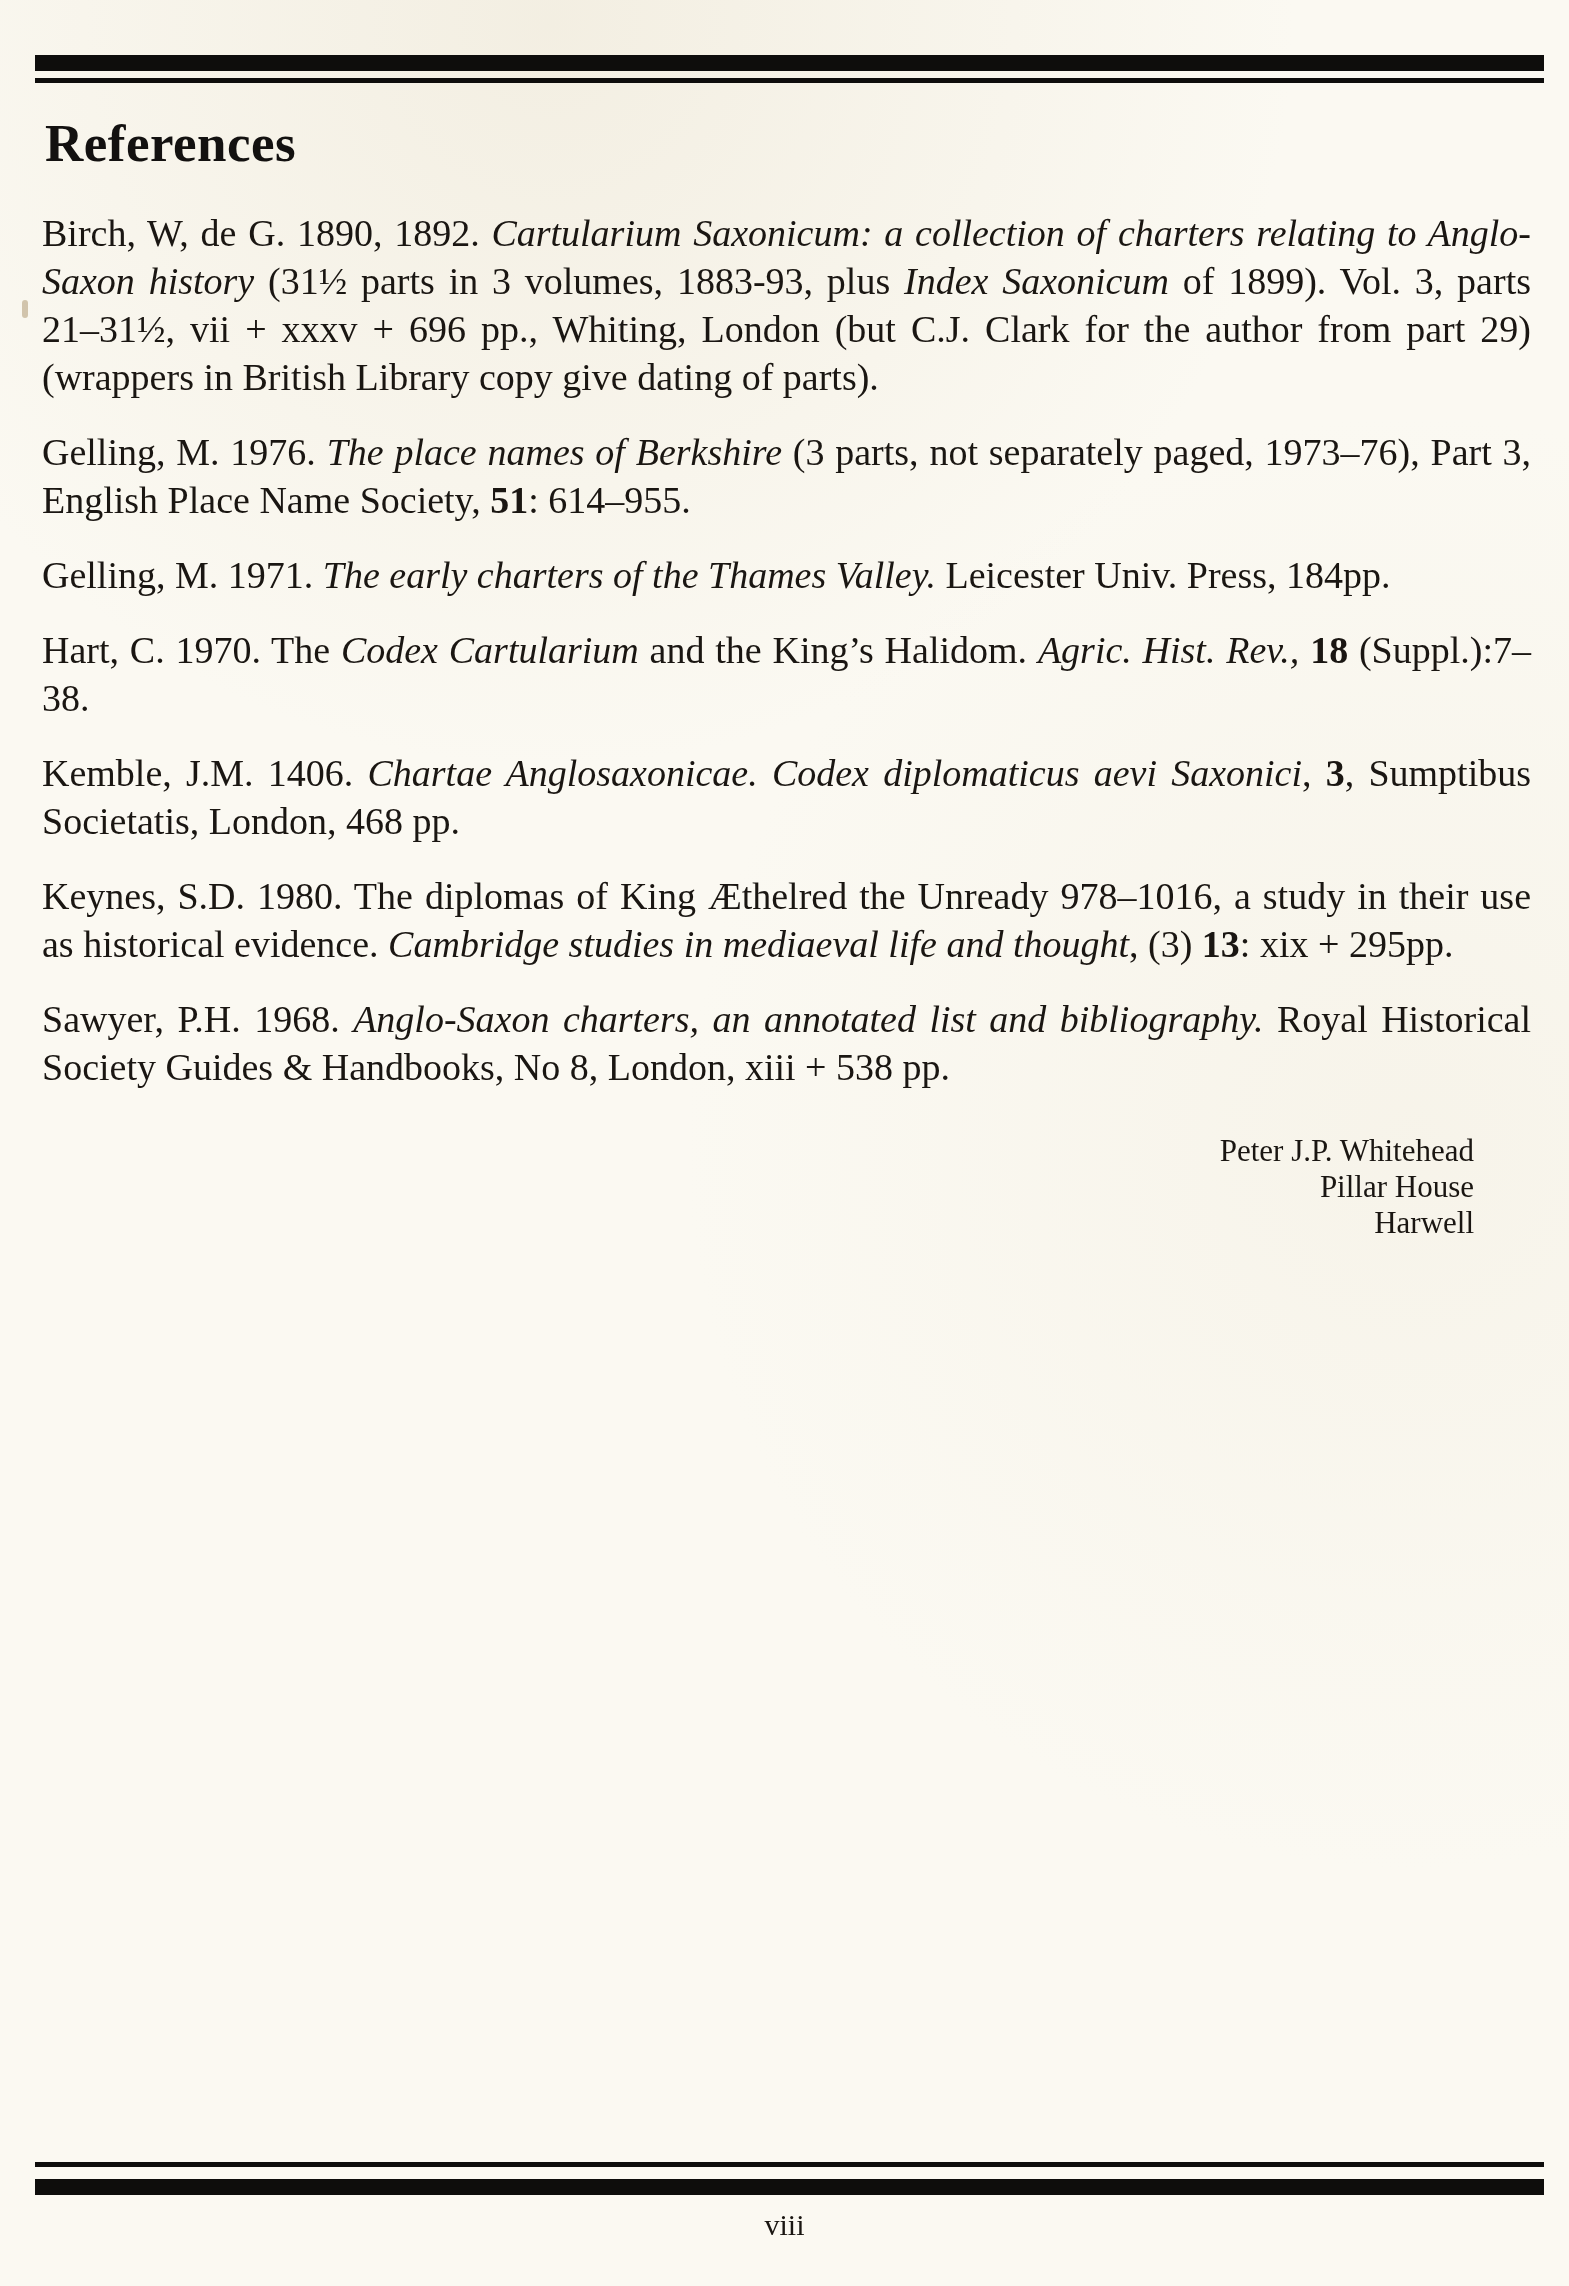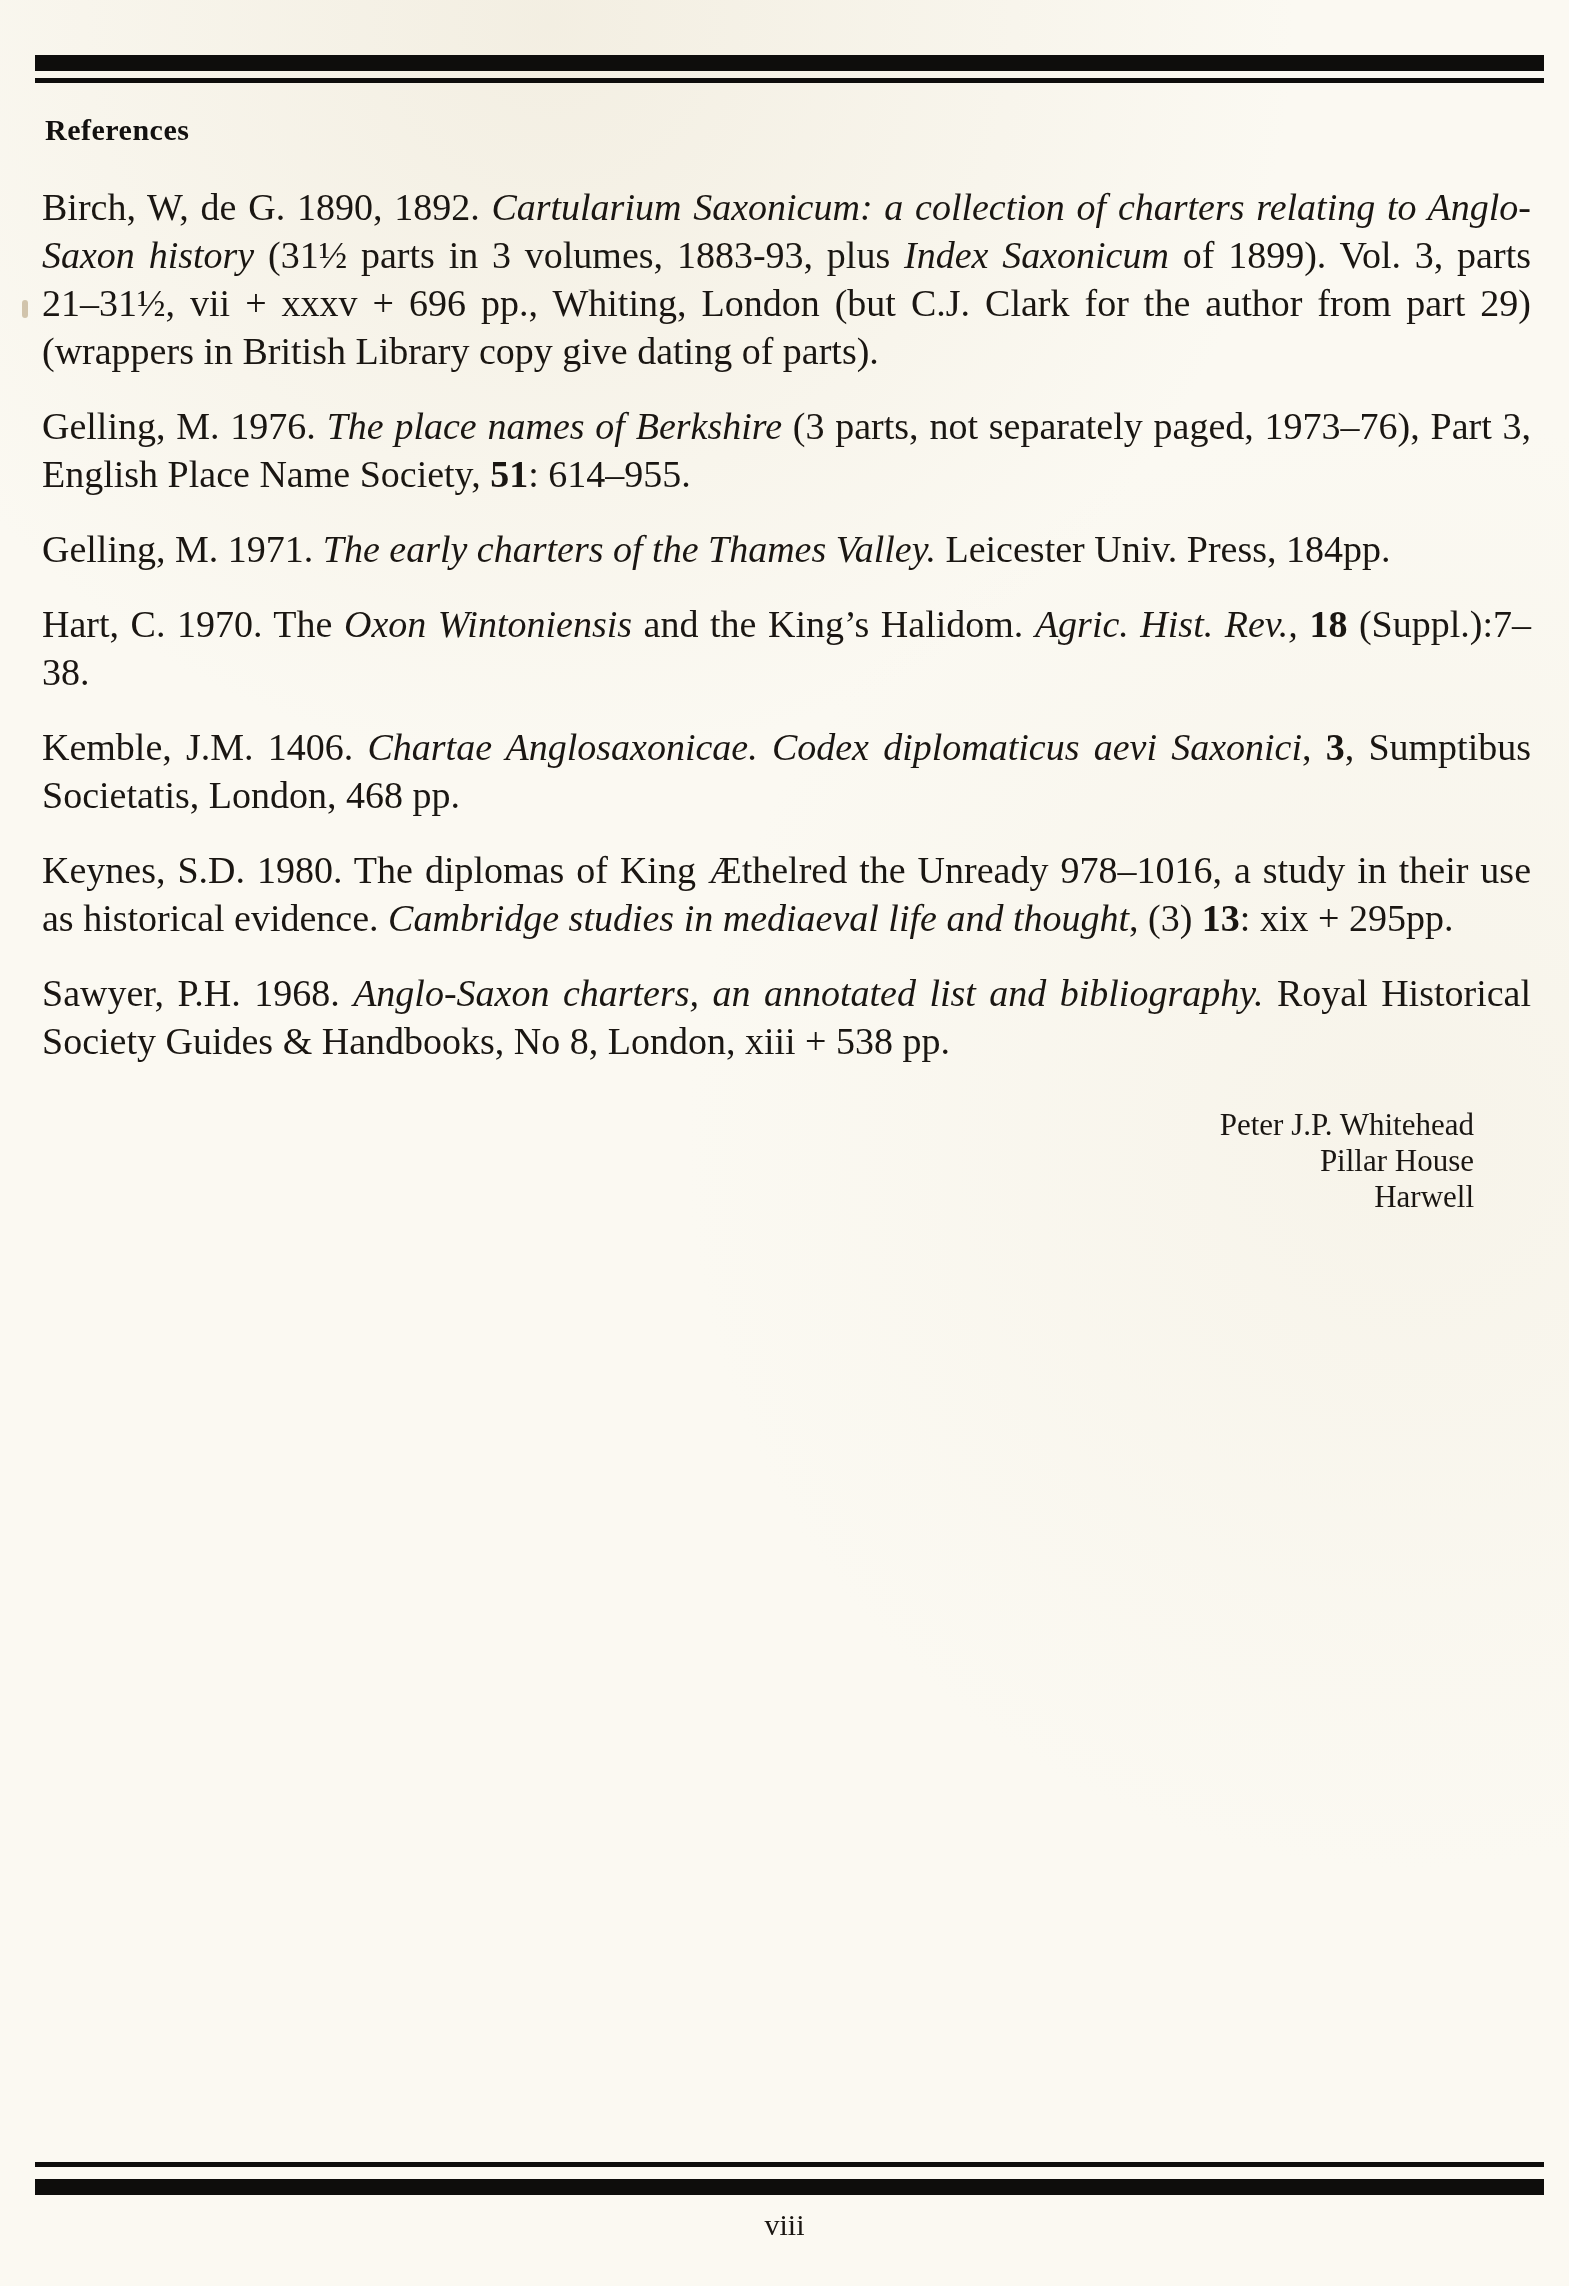--- a/index.html
+++ b/index.html
@@ -25,21 +25,21 @@
     margin-right: 25px;
     background: #0e0d0c;
   }
   .rule.thick { height: 16px; }
   .rule.thin  { height: 5px;  }
   .header .rule.thick { margin-top: 55px; }
   .header .rule.thin  { margin-top: 7px;  }
 
   h1.title {
     margin: 30px 38px 0 45px;
-    font-size: 30px;
+    font-size: 53px;
     font-weight: bold;
     letter-spacing: 0.5px;
     color: #131110;
   }
 
   .refs {
     margin: 36px 38px 0 42px;
   }
   p.ref {
     margin: 0 0 27px 0;
@@ -95,21 +95,21 @@
     <div class="rule thick"></div>
     <div class="rule thin"></div>
   </div>
 
   <h1 class="title">References</h1>
 
   <div class="refs">
       <p class="ref"><span>Birch, W, de G. 1890, 1892. </span><span class="it">Cartularium Saxonicum: a collection of charters relating to Anglo-Saxon history</span><span> (31½ parts in 3 volumes, 1883-93, plus </span><span class="it">Index Saxonicum</span><span> of 1899). Vol. 3, parts 21–31½, vii + xxxv + 696 pp., Whiting, London (but C.J. Clark for the author from part 29) (wrappers in British Library copy give dating of parts).</span></p>
       <p class="ref"><span>Gelling, M. 1976. </span><span class="it">The place names of Berkshire</span><span> (3 parts, not separately paged, 1973–76), Part 3, English Place Name Society, </span><span class="bd">51</span><span>: 614–955.</span></p>
       <p class="ref"><span>Gelling, M. 1971. </span><span class="it">The early charters of the Thames Valley.</span><span> Leicester Univ. Press, 184pp.</span></p>
-      <p class="ref"><span>Hart, C. 1970. The </span><span class="it">Oxon Wintoniensis</span><span> and the King’s Halidom. </span><span class="it">Agric. Hist. Rev., </span><span class="bd">18</span><span> (Suppl.):7–38.</span></p>
+      <p class="ref"><span>Hart, C. 1970. The </span><span class="it">Codex Cartularium</span><span> and the King’s Halidom. </span><span class="it">Agric. Hist. Rev., </span><span class="bd">18</span><span> (Suppl.):7–38.</span></p>
       <p class="ref"><span>Kemble, J.M. 1406. </span><span class="it">Chartae Anglosaxonicae. Codex diplomaticus aevi Saxonici</span><span>, </span><span class="bd">3</span><span>, Sumptibus Societatis, London, 468 pp.</span></p>
       <p class="ref"><span>Keynes, S.D. 1980. The diplomas of King Æthelred the Unready 978–1016, a study in their use as historical evidence. </span><span class="it">Cambridge studies in mediaeval life and thought</span><span>, (3) </span><span class="bd">13</span><span>: xix + 295pp.</span></p>
       <p class="ref"><span>Sawyer, P.H. 1968. </span><span class="it">Anglo-Saxon charters, an annotated list and bibliography.</span><span> Royal Historical Society Guides &amp; Handbooks, No 8, London, xiii + 538 pp.</span></p>
     </div>
 
   <div class="signature">
       <div>Peter J.P. Whitehead</div>
       <div>Pillar House</div>
       <div>Harwell</div>
     </div>

